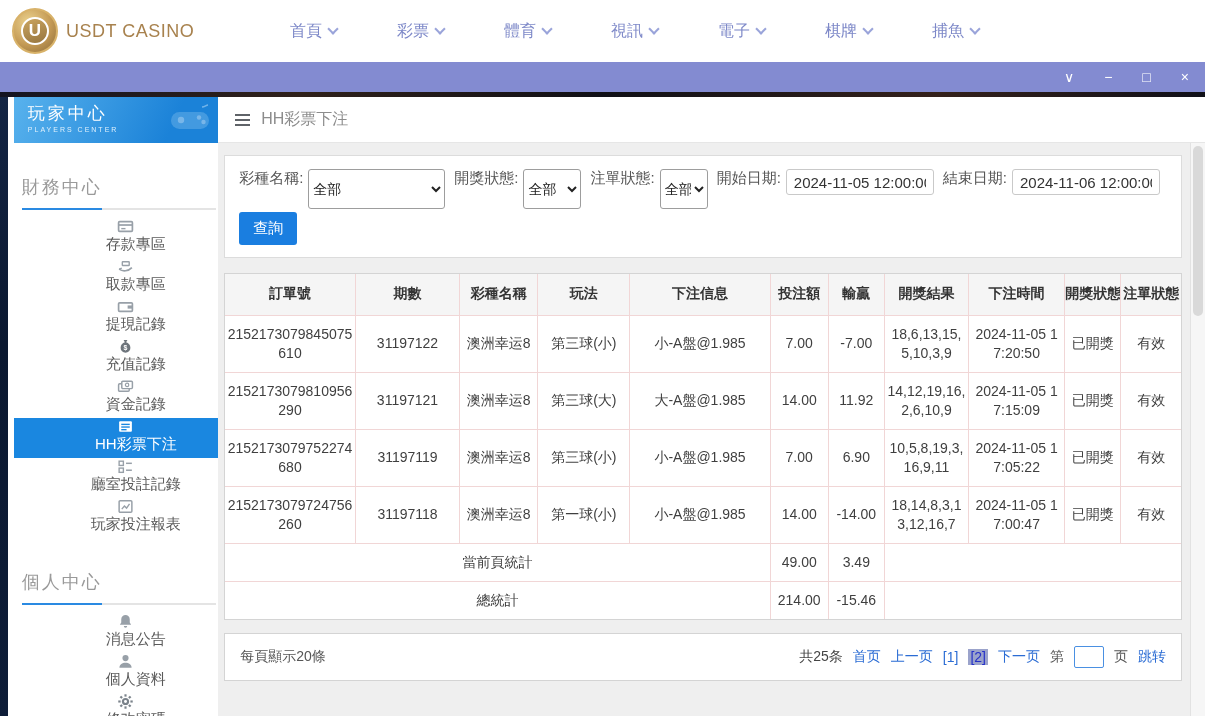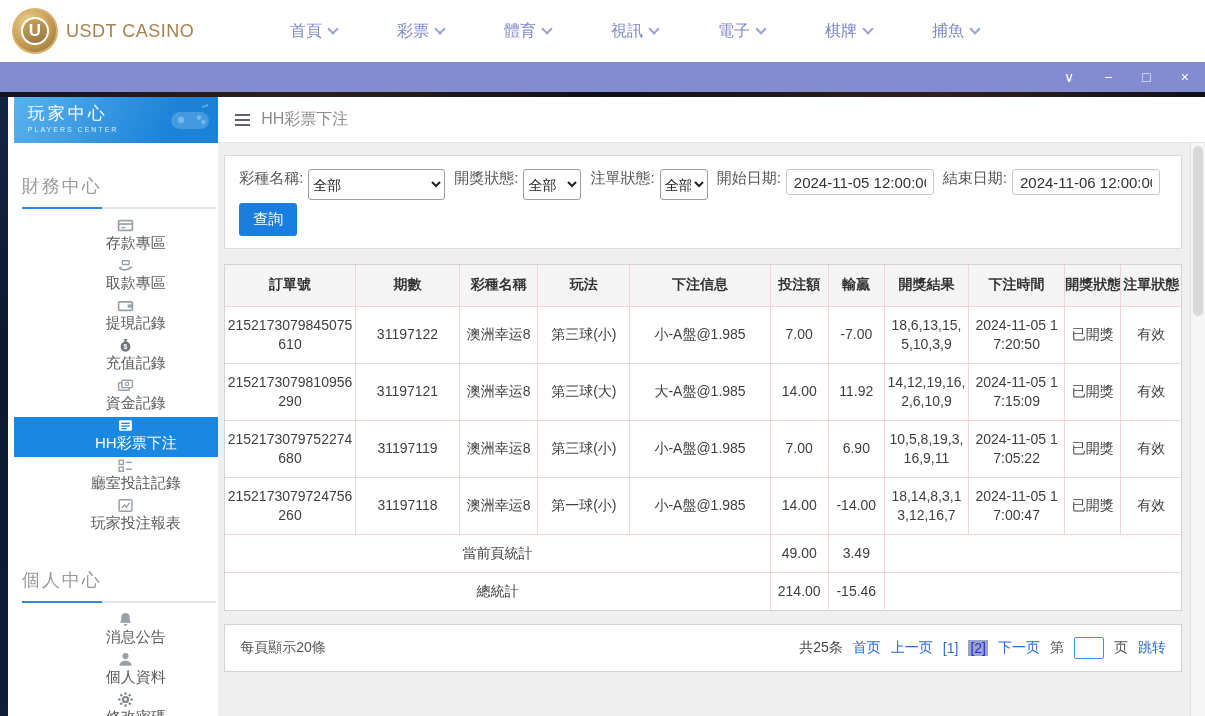--- a/index.html
+++ b/index.html
@@ -36,21 +36,21 @@
   
   .sidebar { width:214px; background:#fff; position:relative; overflow:hidden; }
   .sb-header {
     margin-left:6px; width:208px; height:46px; position:relative;
     background:linear-gradient(115deg,#58b2ed,#1b82d8 75%);
     color:#fff; padding:5px 0 0 14px;
   }
   .sb-title { font-size:17px; letter-spacing:3px; }
   .sb-sub { font-size:7px; letter-spacing:2px; color:#dff0fc; margin-top:1px; }
   .sb-deco { position:absolute; right:8px; top:6px; opacity:.45; }
-  .sb-section-title { color:#9a9a9a; font-size:18px; letter-spacing:2px; padding:14px 0 9px 14px;margin-top:17px; }
+  .sb-section-title { color:#9a9a9a; font-size:18px; letter-spacing:2px; padding:32px 0 9px 14px; }
   .sb-divider { height:2px; width:194px; margin-left:14px; background:#e4e4e4; position:relative; margin-bottom:8px; }
   .sb-divider::before { content:''; position:absolute; left:0; top:0; height:2px; width:80px; background:#2a8ae2; }
   .sb-item {
     height:40px; margin-left:6px; width:208px; display:flex; align-items:center;
     padding-left:36px; color:#5a5a5a; font-size:15px; cursor:pointer;flex-direction:column;
   }
   .sb-item .ico { width:17px; height:17px; margin-right:20px; display:flex; align-items:center; justify-content:center; }
   .sb-item.active { background:#1a87e0; color:#fff; }
   .sb-item .chevron { margin-left:auto; margin-right:16px; font-size:15px; font-weight:bold; }
   
@@ -62,21 +62,21 @@
   .hamburger { display:flex; flex-direction:column; gap:3px; cursor:pointer; }
   .hamburger div { width:15px; height:2px; background:#5f6368; }
   .bc-title { color:#8c8c8c; font-size:16px; }
   .scroll-body { flex:1; padding:12px 23px 0 6px; position:relative; }
   .scrollbar-track { position:absolute; top:46px; right:0; bottom:0; width:15px; background:#f6f6f6; border-left:1px solid #e2e2e2; }
   .scrollbar-thumb { position:absolute; top:3px; left:2px; width:10px; height:170px; background:#d9d9d9; border-radius:6px; }
   
   .filter-card { background:#fff; border:1px solid #dcdcdc; padding:13px 12px 12px 14px; }
   .filter-row { display:flex; align-items:flex-start; flex-wrap:nowrap; }
   .f-label { color:#555; font-size:15px; margin-right:5px; white-space:nowrap; }
-  .f-select { height:31px; border:1px solid #9d9d9d; border-radius:3px; font-size:14px; color:#222; background:#fff; margin-right:9px; }
+  .f-select { height:40px; border:1px solid #9d9d9d; border-radius:3px; font-size:14px; color:#222; background:#fff; margin-right:9px; }
   .f-date { height:26px; border:1px solid #c9c9c9; border-radius:3px; font-size:15px; color:#333; padding:0 7px; width:148px; margin-right:9px; }
   .search-btn { margin-top:3px; background:#1a7ee0; color:#fff; border:none; border-radius:3px; font-size:15px; padding:7px 14px; cursor:pointer; }
   
   .table-card { background:#fff; border:1px solid #d4d4d4; margin-top:15px; }
   table { width:100%; border-collapse:collapse; table-layout:fixed; }
   th, td { border:1px solid #f1d6d6; text-align:center; vertical-align:middle; }
   tr > *:first-child { border-left:none; }
   tr > *:last-child { border-right:none; }
   thead th { border-top:none; }
   tr:last-child > * { border-bottom:none; }

